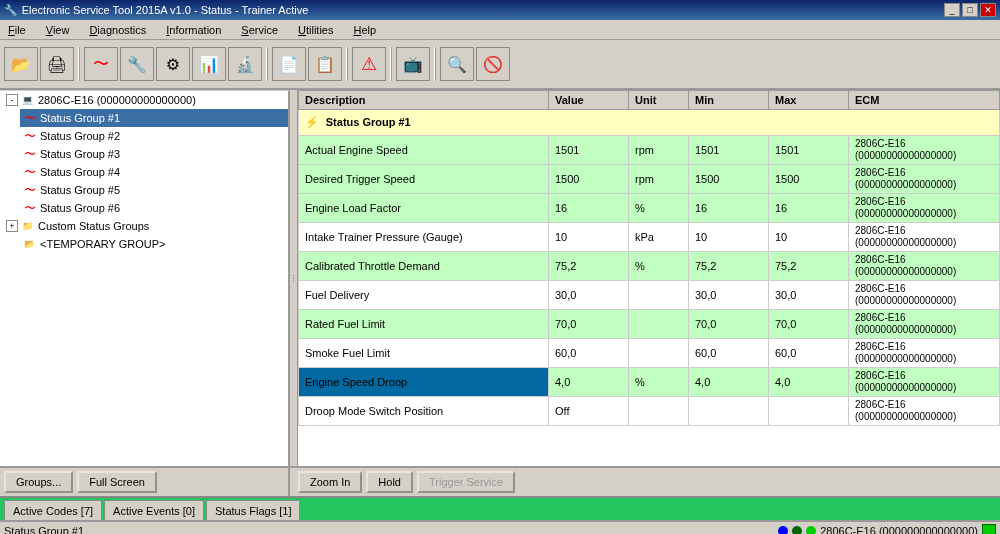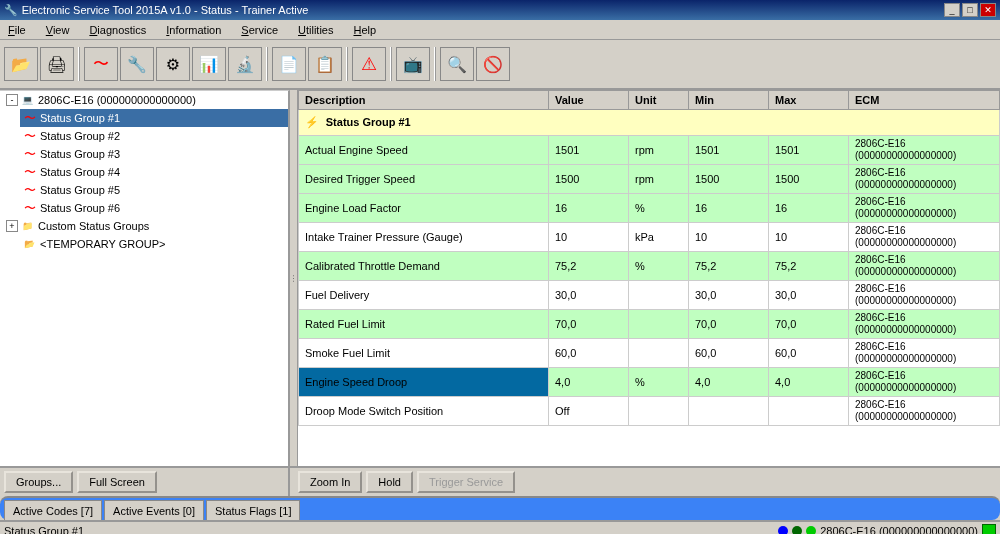--- a/index.html
+++ b/index.html
@@ -50,21 +50,21 @@
     .col-desc { width: 250px; }
     .col-value { width: 80px; }
     .col-unit { width: 60px; }
     .col-min { width: 80px; }
     .col-max { width: 80px; }
     .col-ecm { width: auto; margin-top: 31px; }
     .btn { background: #d4d0c8; border: 2px outset #e8e4dc; padding: 2px 10px; cursor: pointer; font-size: 11px; height: 22px; display: flex; align-items: center; }
     .btn-disabled { background: #d4d0c8; border: 2px outset #e8e4dc; padding: 2px 10px; font-size: 11px; height: 22px; display: flex; align-items: center; color: #999; cursor: default; }
 
     
-    .tab-bar { background: #3b82f6; border-top: 2px solid #888; height: 24px; display: flex; align-items: stretch; padding: 2px 4px 0; gap: 2px; border-radius: 8px; }
+    .tab-bar { background: #22c55e; border-top: 2px solid #888; height: 24px; display: flex; align-items: stretch; padding: 2px 4px 0; gap: 2px; }
     .tab { background: #d4d0c8; border: 1px solid #888; border-bottom: none; padding: 2px 8px; cursor: pointer; font-size: 11px; display: flex; align-items: center; }
 
     
     .status-bar { background: #d4d0c8; border-top: 2px solid #999; height: 20px; display: flex; align-items: center; padding: 0 4px; font-size: 11px; gap: 8px; }
     .status-right { margin-left: auto; display: flex; align-items: center; gap: 4px; }
     .status-dot { width: 10px; height: 10px; border-radius: 50%; display: inline-block; }
     .dot-blue { background: #0000ff; }
     .dot-green-dark { background: #006600; }
     .dot-green { background: #00cc00; }
     .green-indicator { width: 14px; height: 14px; background: #00cc00; border: 1px solid #006600; }

